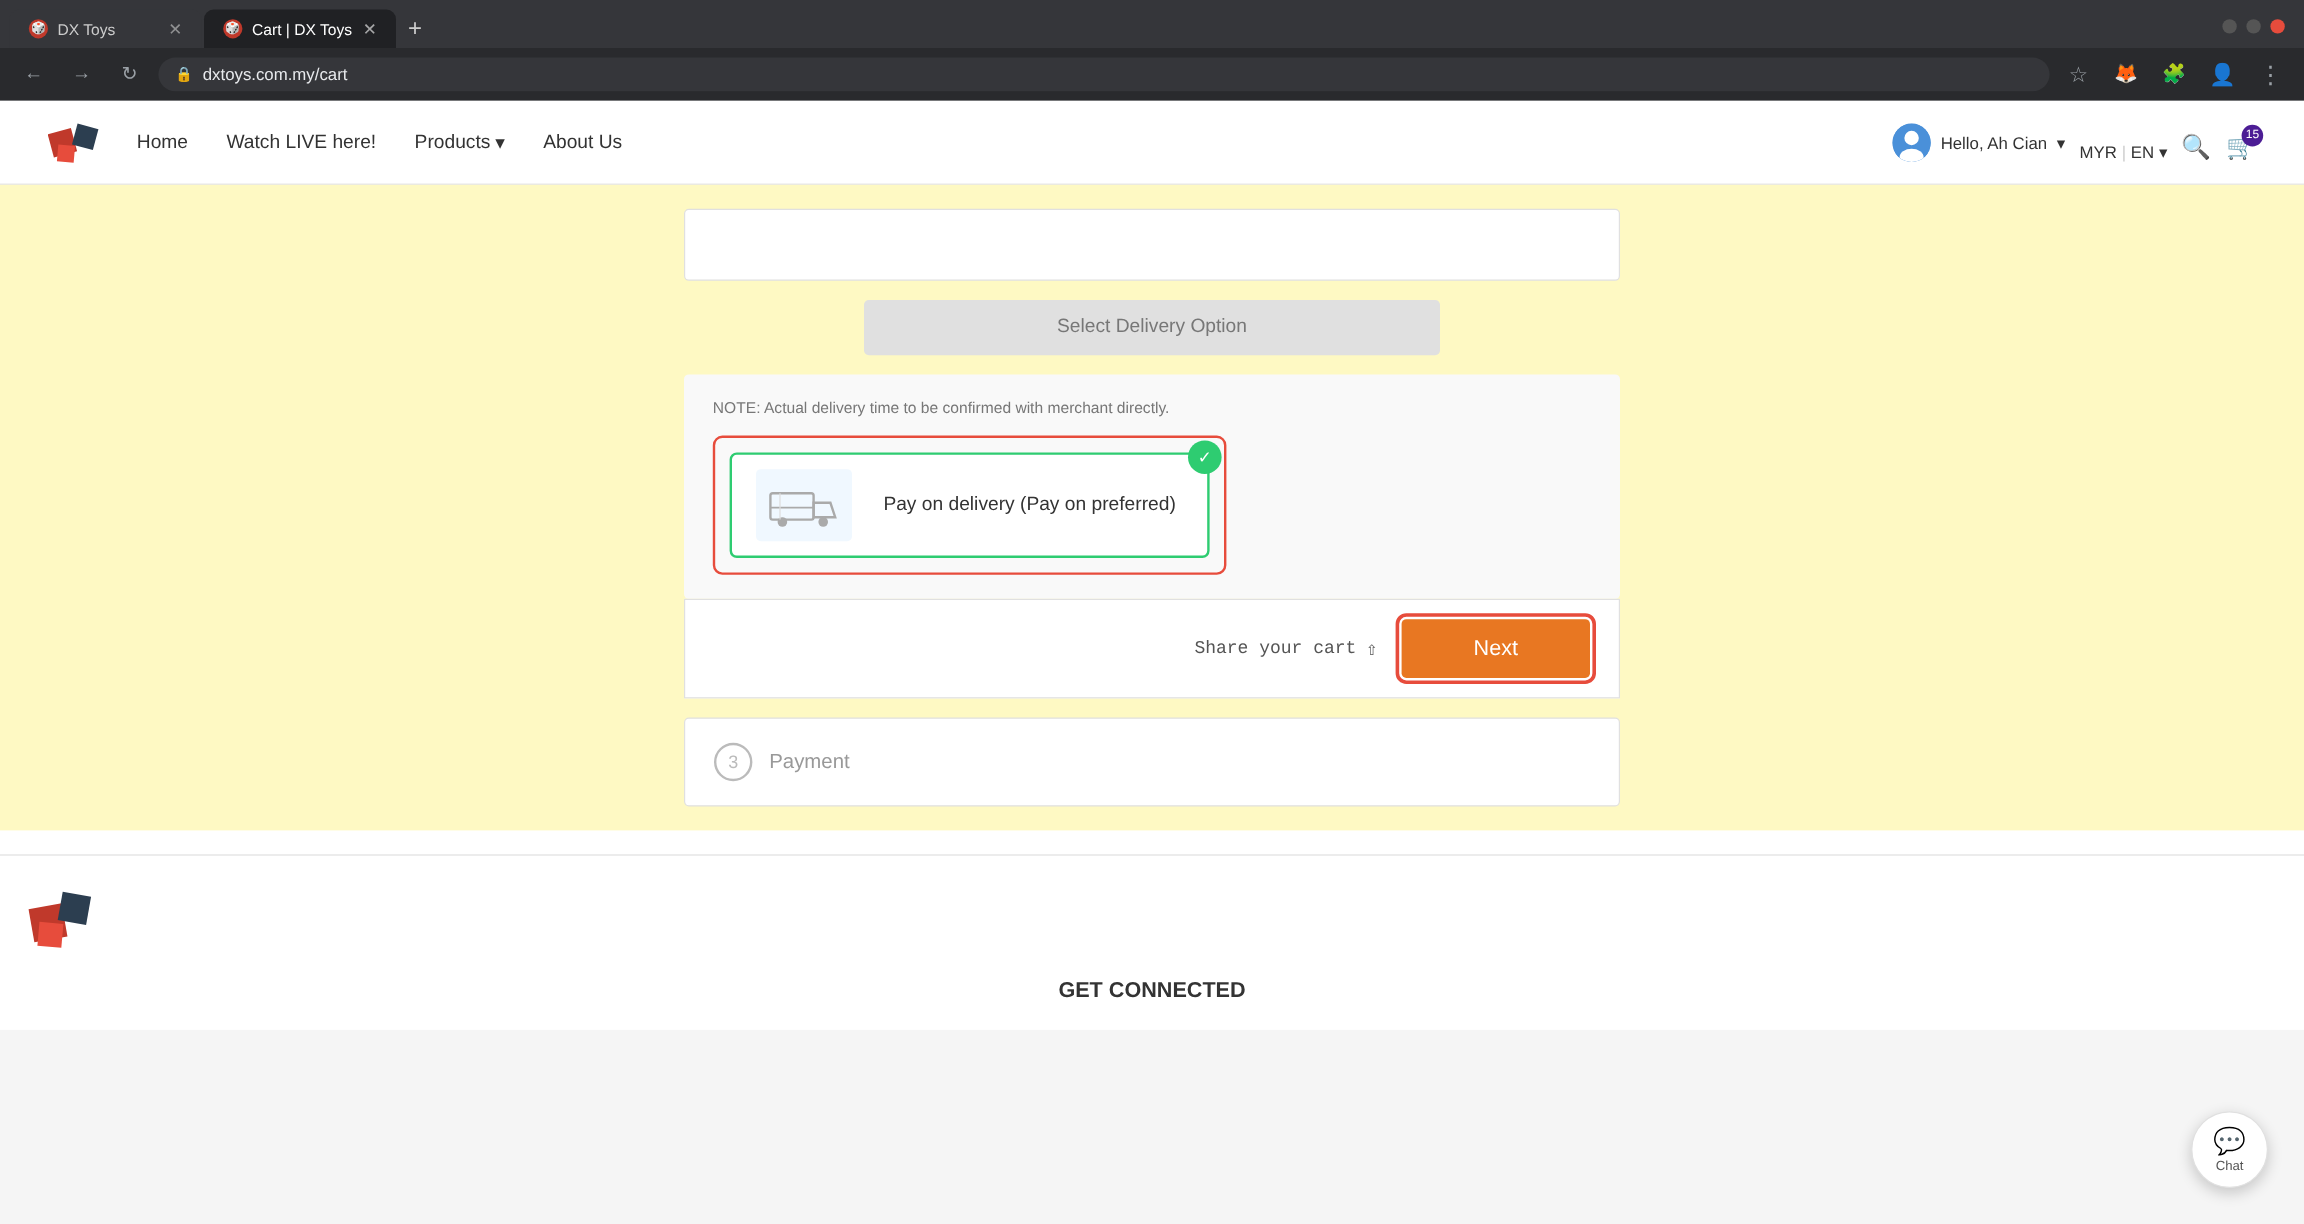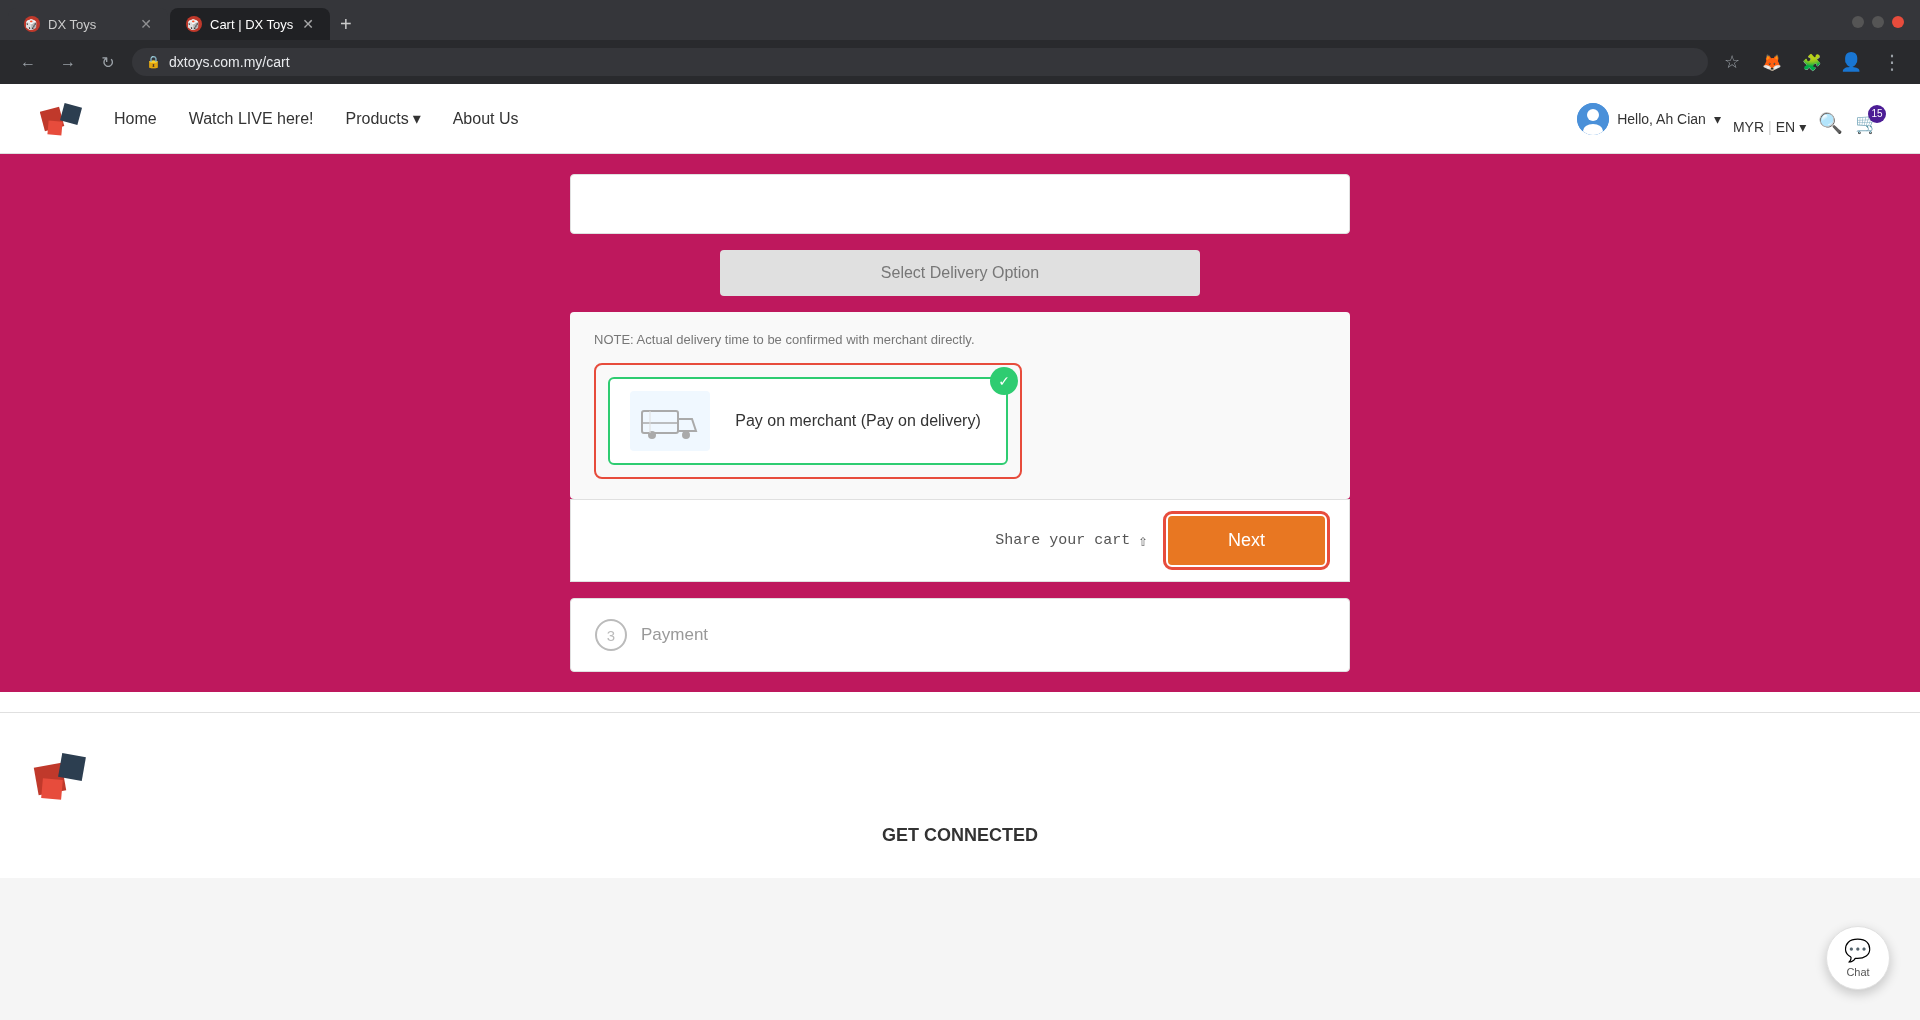--- a/index.html
+++ b/index.html
@@ -30,21 +30,21 @@
     .nav-link-dropdown { display: flex; align-items: center; gap: 4px; }
     .header-right { display: flex; align-items: flex-end; gap: 12px; }
     .user-greeting { display: flex; align-items: center; gap: 8px; font-size: 14px; color: #333; cursor: pointer; }
     .user-avatar { width: 32px; height: 32px; border-radius: 50%; background: #4a90d9; display: flex; align-items: center; justify-content: center; overflow: hidden; }
     .currency-lang { font-size: 14px; color: #333; display: flex; align-items: center; gap: 4px; }
     .divider-v { color: #ccc; }
     .header-icon-btn { background: none; border: none; cursor: pointer; font-size: 20px; color: #333; position: relative; }
     .cart-badge { position: absolute; top: -6px; right: -6px; background: #4c1d95; color: white; border-radius: 50%; width: 18px; height: 18px; font-size: 10px; display: flex; align-items: center; justify-content: center; }
 
     
-    .main-content { background: #be185d; padding: 20px 0; }
+    .main-content { background: #fef9c3; padding: 20px 0; }
     .content-wrapper { max-width: 820px; margin: 0 auto; padding: 0 20px; }
 
     
     .top-box { background: #fff; border: 1px solid #e0e0e0; border-radius: 4px; padding: 20px; margin-bottom: 16px; min-height: 60px; }
 
     
     .delivery-option-btn { display: block; margin: 0 auto 16px; background: #e0e0e0; color: #777; border: none; padding: 14px 40px; border-radius: 4px; font-size: 16px; cursor: pointer; width: 480px; text-align: center; }
     .delivery-title { font-size: 18px; font-weight: 500; color: #333; margin-bottom: 6px; }
     .delivery-note { font-size: 13px; color: #777; margin-bottom: 16px; }
 
@@ -59,21 +59,21 @@
     .action-bar { background: #fff; border: 1px solid #e0e0e0; padding: 16px 24px; display: flex; align-items: center; justify-content: flex-end; gap: 20px; margin-top: 0; }
     .share-cart { display: flex; align-items: center; gap: 8px; font-size: 15px; color: #555; cursor: pointer; font-family: Liberation Mono, monospace; }
     .next-btn { background: #e87722; color: white; border: none; border-radius: 4px; padding: 14px 60px; font-size: 18px; cursor: pointer; font-weight: 500; outline: 3px solid #e74c3c; outline-offset: 2px; }
 
     
     .payment-step { background: #fff; border: 1px solid #e0e0e0; border-radius: 4px; padding: 20px 24px; display: flex; align-items: center; gap: 14px; margin-top: 16px; }
     .step-circle { width: 32px; height: 32px; border-radius: 50%; border: 2px solid #bbb; display: flex; align-items: center; justify-content: center; color: #bbb; font-size: 15px; flex-shrink: 0; }
     .step-label { font-size: 17px; color: #999; }
 
     
-    .site-footer { background: #fff; border-top: 1px solid #e0e0e0; padding: 32px; margin-top: 20px; }
+    .site-footer { background: #fff; border-top: 1px solid #e0e0e0; padding: 22px; margin-top: 20px; }
     .footer-title { font-size: 18px; font-weight: 600; color: #333; text-align: center; }
 
     
     .chat-widget { position: fixed; bottom: 30px; right: 30px; background: #fff; border-radius: 50%; width: 64px; height: 64px; box-shadow: 0 4px 12px rgba(0,0,0,0.2); display: flex; flex-direction: column; align-items: center; justify-content: center; cursor: pointer; border: 1px solid #e0e0e0; }
     .chat-icon { font-size: 22px; color: #555; }
     .chat-label { font-size: 11px; color: #555; margin-top: 2px; }
 
     
     .delivery-main-section { background: #f9f9f9; border-radius: 4px; padding: 20px 24px; }
   </style>
@@ -189,21 +189,21 @@
 
               <svg width="60" height="40" viewBox="0 0 60 40">
                 <rect x="2" y="10" width="36" height="22" rx="2" fill="none" stroke="#aaa" stroke-width="2"></rect>
                 <polygon points="38,18 52,18 56,30 38,30" fill="none" stroke="#aaa" stroke-width="2"></polygon>
                 <circle cx="12" cy="34" r="4" fill="#aaa"></circle>
                 <circle cx="46" cy="34" r="4" fill="#aaa"></circle>
                 <line x1="2" y1="22" x2="38" y2="22" stroke="#aaa" stroke-width="1.5"></line>
                 <line x1="10" y1="10" x2="10" y2="32" stroke="#ddd" stroke-width="1"></line>
               </svg>
             </div>
-            <div class="delivery-option-text">Pay on merchant (Pay on delivery)</div>
+            <div class="delivery-option-text">Pay on delivery (Pay on preferred)</div>
             <div class="checkmark-badge">✓</div>
           </div>
         </div>
       </div>
 
       <div class="action-bar">
         <div class="share-cart">
           <span>Share your cart</span>
           <span style="font-size:16px;">⇧</span>
         </div>

